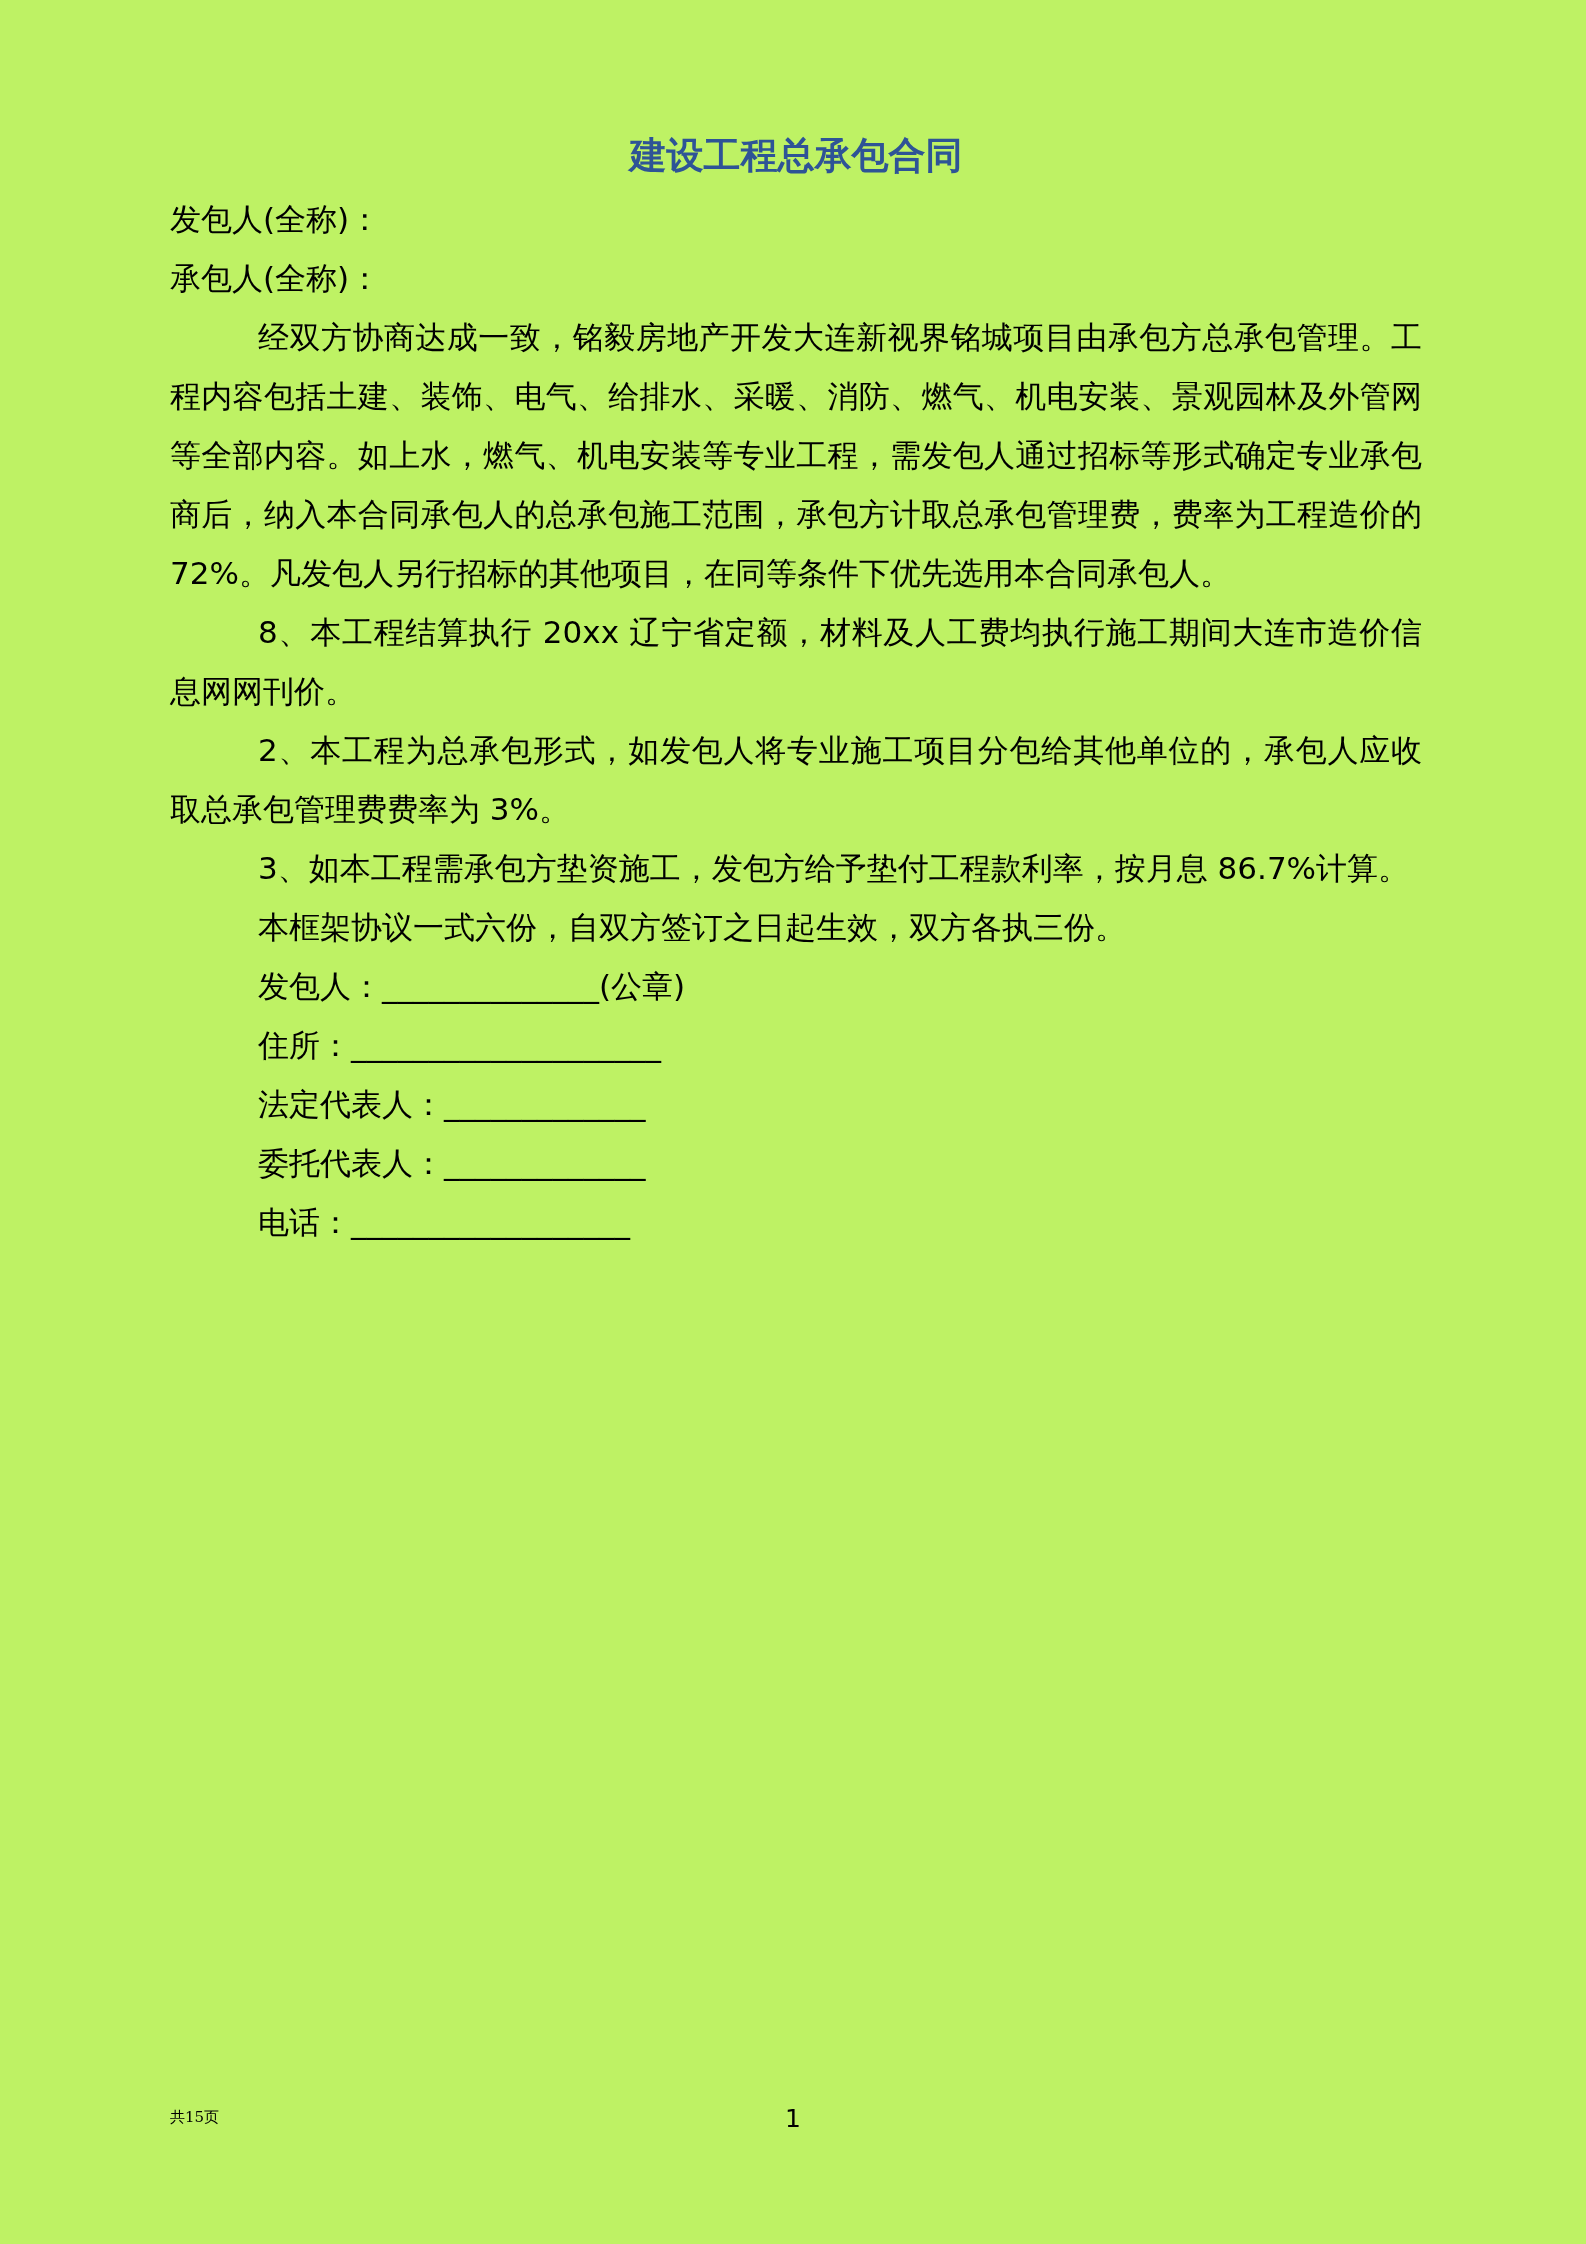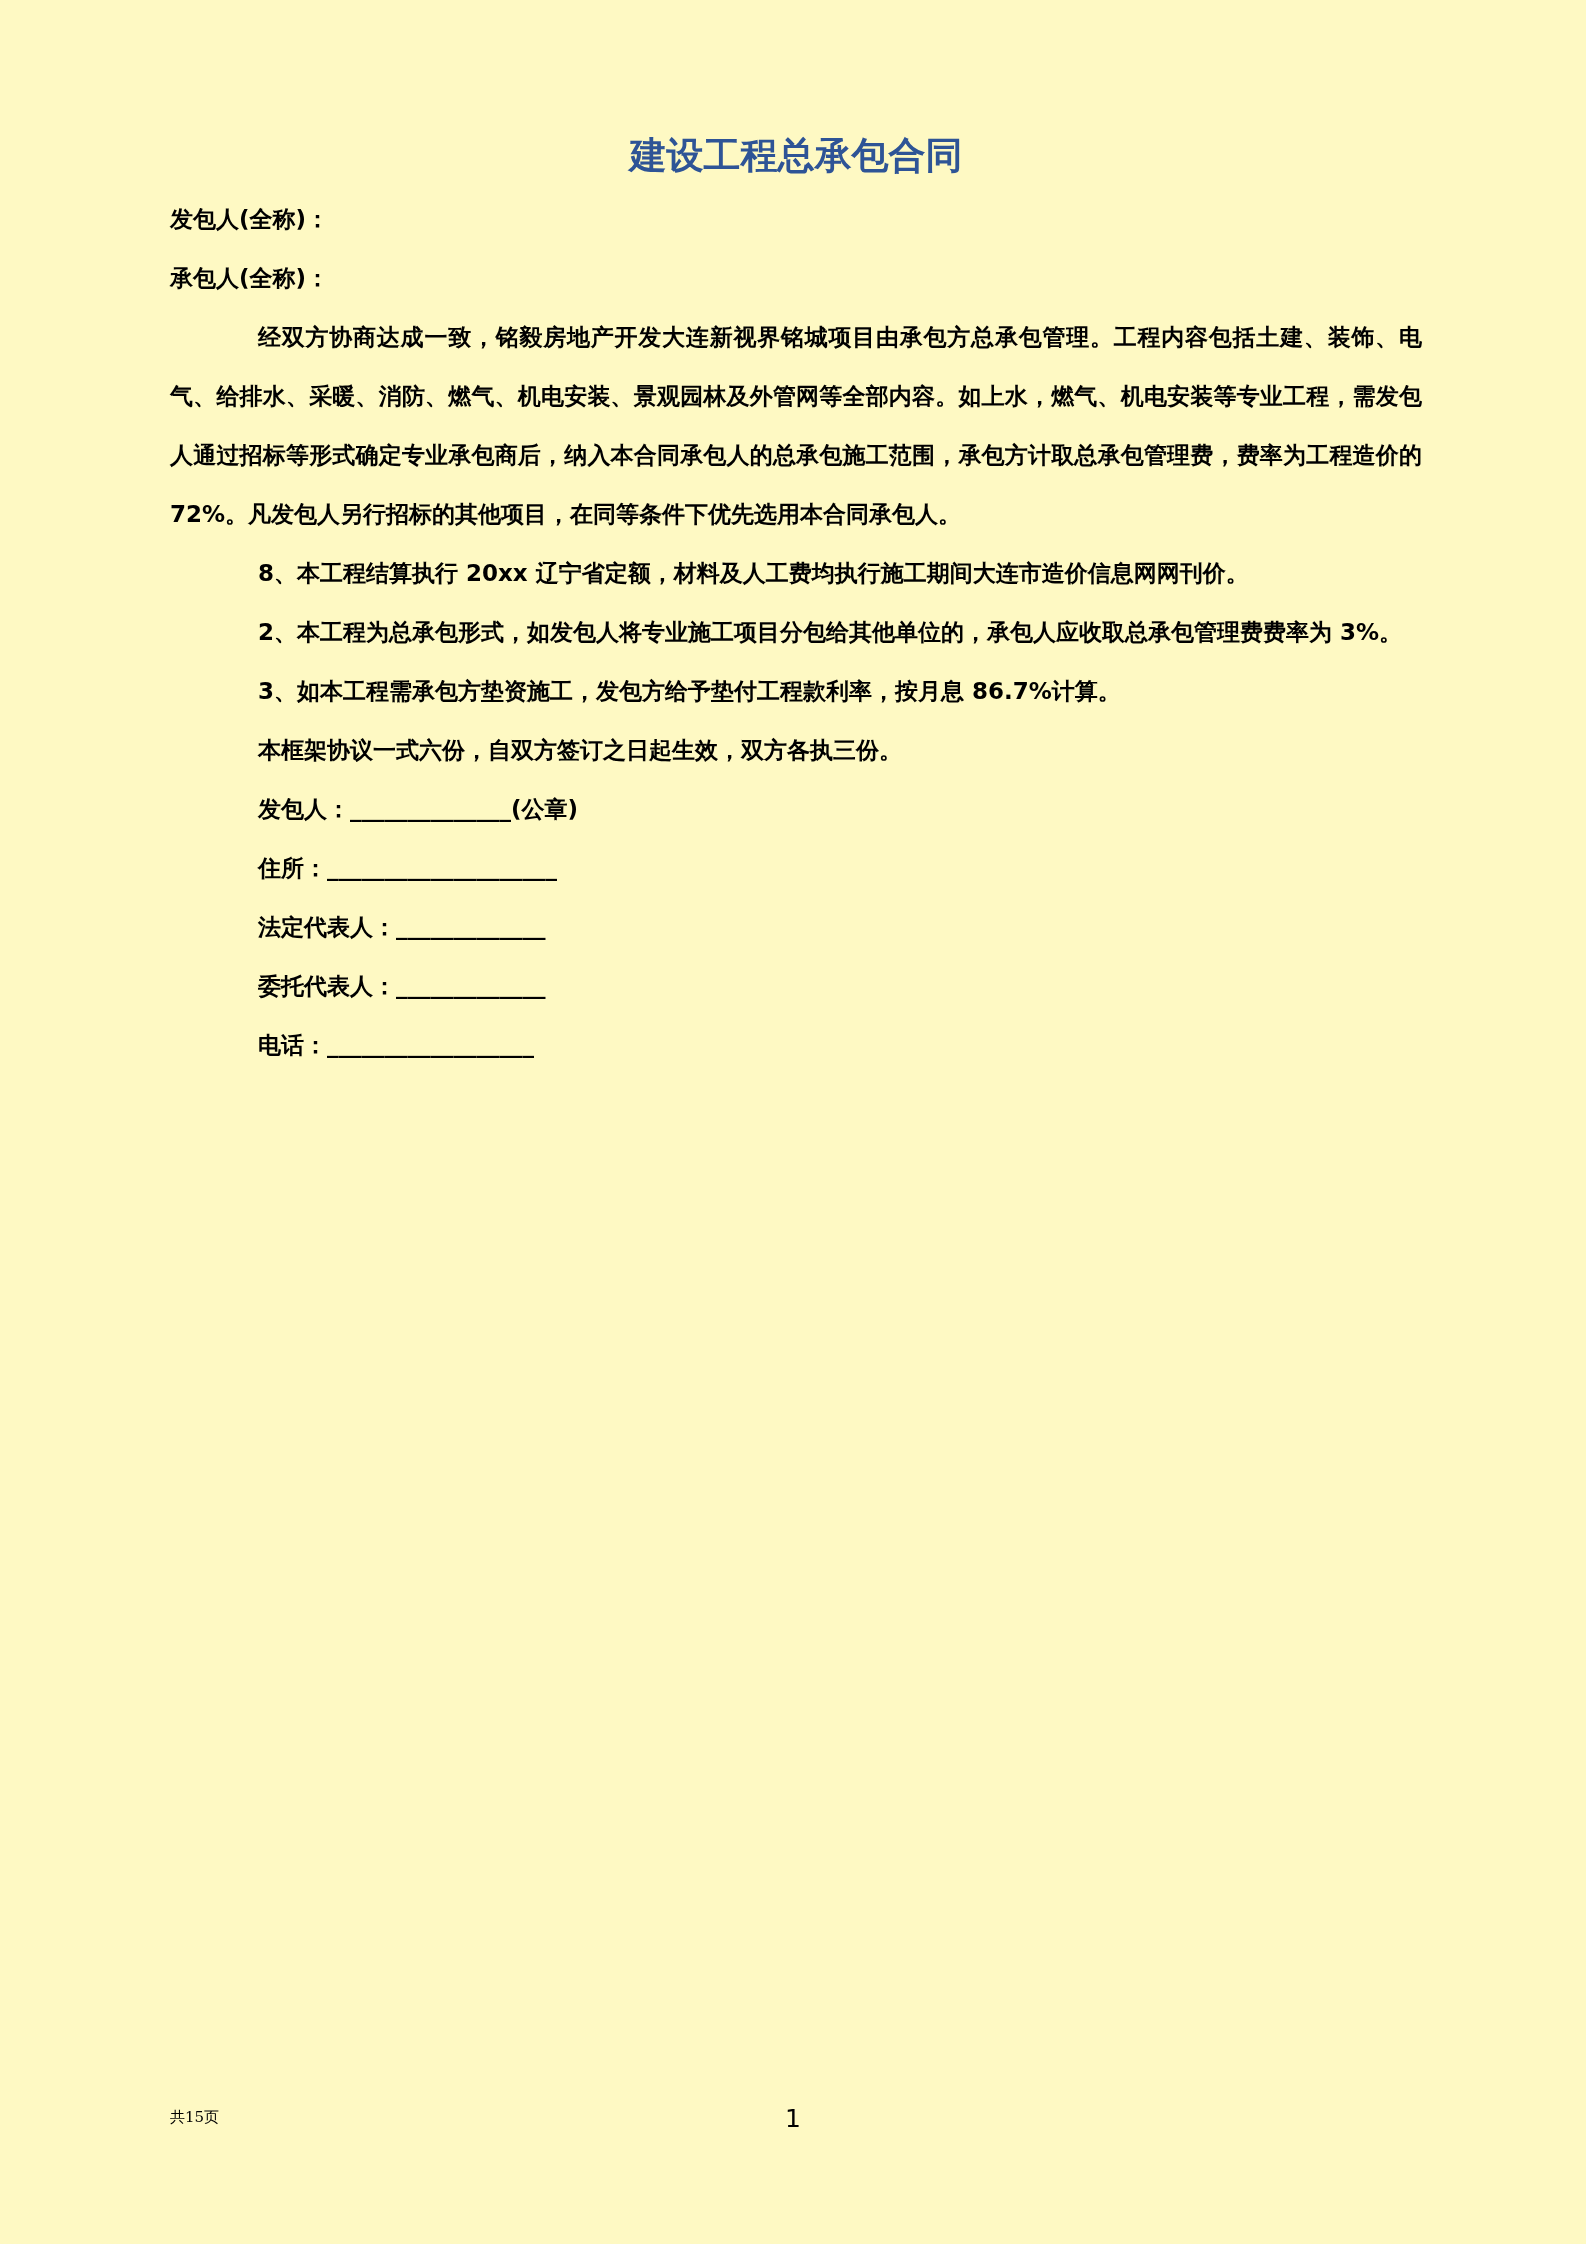--- a/index.html
+++ b/index.html
@@ -1,42 +1,42 @@
 <!DOCTYPE html>
 <html><head>
 <meta charset="utf-8">
 <style>
   * { margin: 0; padding: 0; box-sizing: border-box; }
   html, body { background: #ffffff; }
   .page {
     position: relative;
     width: 1586px;
     height: 2244px;
-    background: #fef9c3;
+    background: #bef264;
     font-family: "DejaVu Sans", sans-serif;
     color: #000000;
     overflow: hidden;
   }
   .content {
     position: absolute;
     left: 170px;
     right: 164px;
     top: 126px;
   }
   .doc-title {
     font-size: 37px;
     font-weight: bold;
     text-align: center;
     color: #2E5496;
     line-height: 60px;
     margin-bottom: 4px;
   }
   .para {
-    font-size: 23px;
-    font-weight: bold;
+    font-size: 31px;
+    font-weight: normal;
     line-height: 59px;
     text-align: justify;
     color: #000000;
   }
   .para.indent { text-indent: 88px; }
   .para.no-justify { text-align: left; }
   .footer {
     position: absolute;
     left: 0;
     right: 0;

